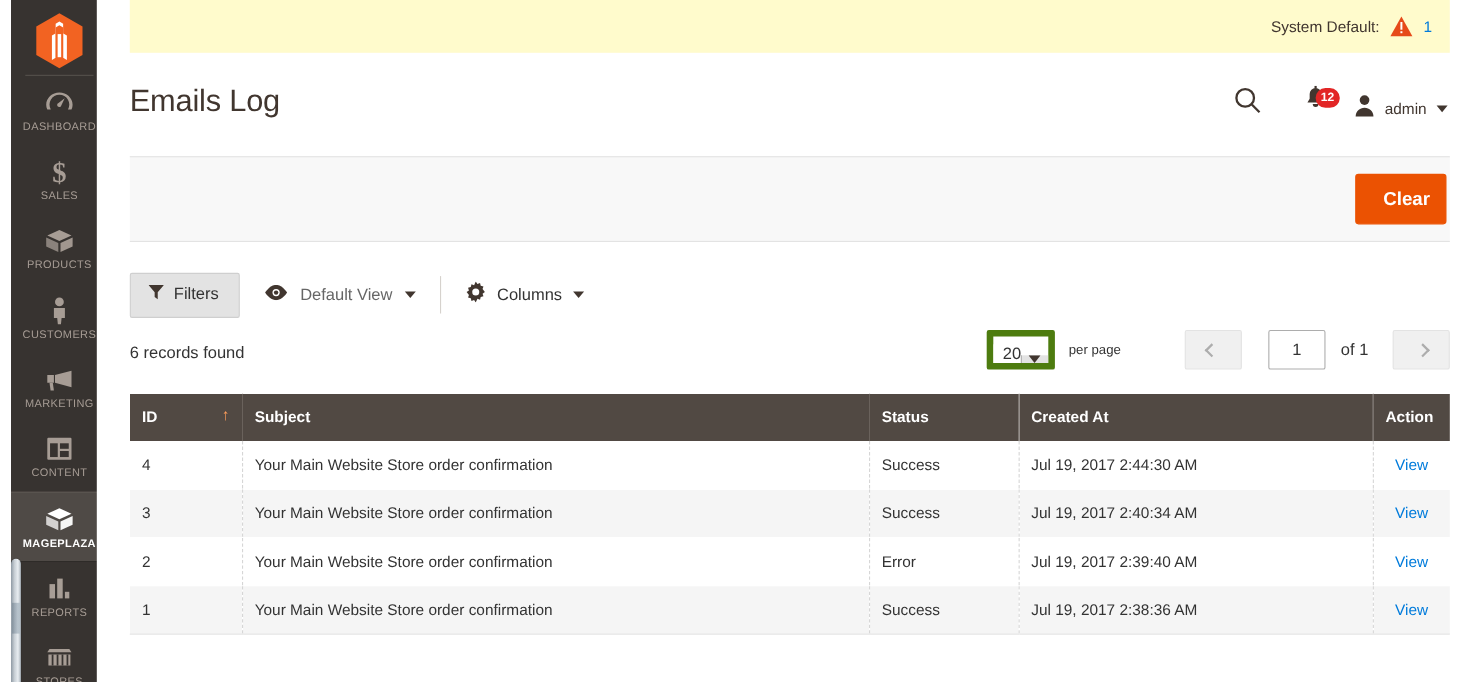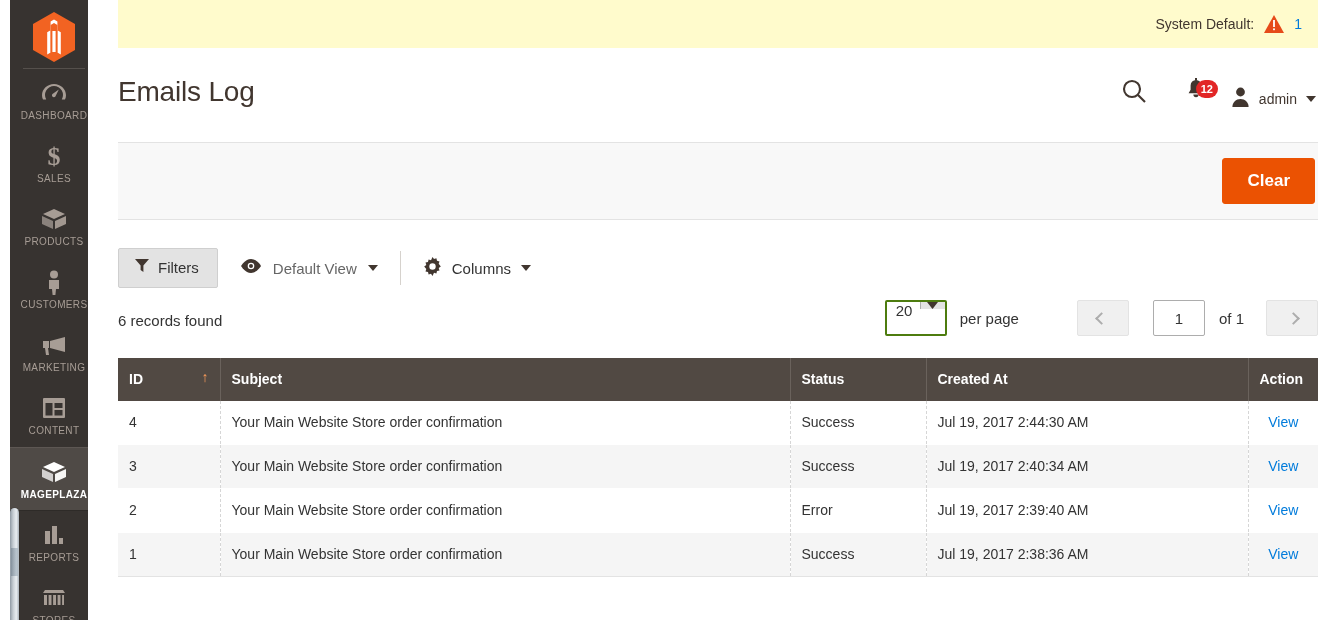--- a/index.html
+++ b/index.html
@@ -145,21 +145,21 @@
     display: flex; align-items: center; justify-content: flex-end;
     padding-right: 3px;
   }
   .clear-btn {
     background: #eb5202;
     color: #ffffff;
     border: 1px solid #eb5202;
     border-radius: 3px;
     font-family: "Liberation Sans", sans-serif;
     font-size: 17px; font-weight: bold;
-    padding: 13px 24px 14px 24px;
+    padding: 13px 14px 14px 24px;
     cursor: pointer;
     line-height: 1;
   }
 
   
   .grid-toolbar {
     position: absolute; left: 30px; top: 240px;
     width: 1200px; height: 56px;
     display: flex; align-items: center; 
   }
@@ -202,36 +202,36 @@
   }
   .records-found {
     position: absolute; left: 0; top: 12px;
     font-size: 15px; color: #333;
   }
   .pager {
     position: absolute; right: 0; top: 0;
     display: flex; align-items: center;
   }
   .perpage-select {
-    display: flex; align-items: flex-start;
-    border: 2px solid #4d7c0f; border-radius: 2px;
+    display: flex; align-items: flex-end;
+    border: 6px solid #4d7c0f; border-radius: 2px;
     height: 36px; width: 62px; overflow: hidden;
     cursor: pointer; background: #fff;
   }
   .perpage-val {
     flex: 1; display: flex; align-items: center; padding-left: 9px;
     font-size: 15px; color: #333; background: #fff;
   }
   .perpage-arrow {
     width: 25px; background: #e3e3e3;
     border-left: 1px solid #adadad;
     display: flex; align-items: center; justify-content: center;
   }
   .perpage-label {
-    font-size: 15px; color: #333; margin-left: 13px;
+    font-size: 12px; color: #333; margin-left: 13px;
   }
   .pg-btn {
     width: 52px; height: 36px;
     background: #f0f0f0;
     border: 1px solid #e3e3e3;
     border-radius: 2px;
     display: flex; align-items: center; justify-content: center;
     cursor: pointer;
   }
   .pg-prev { margin-left: 58px; }

